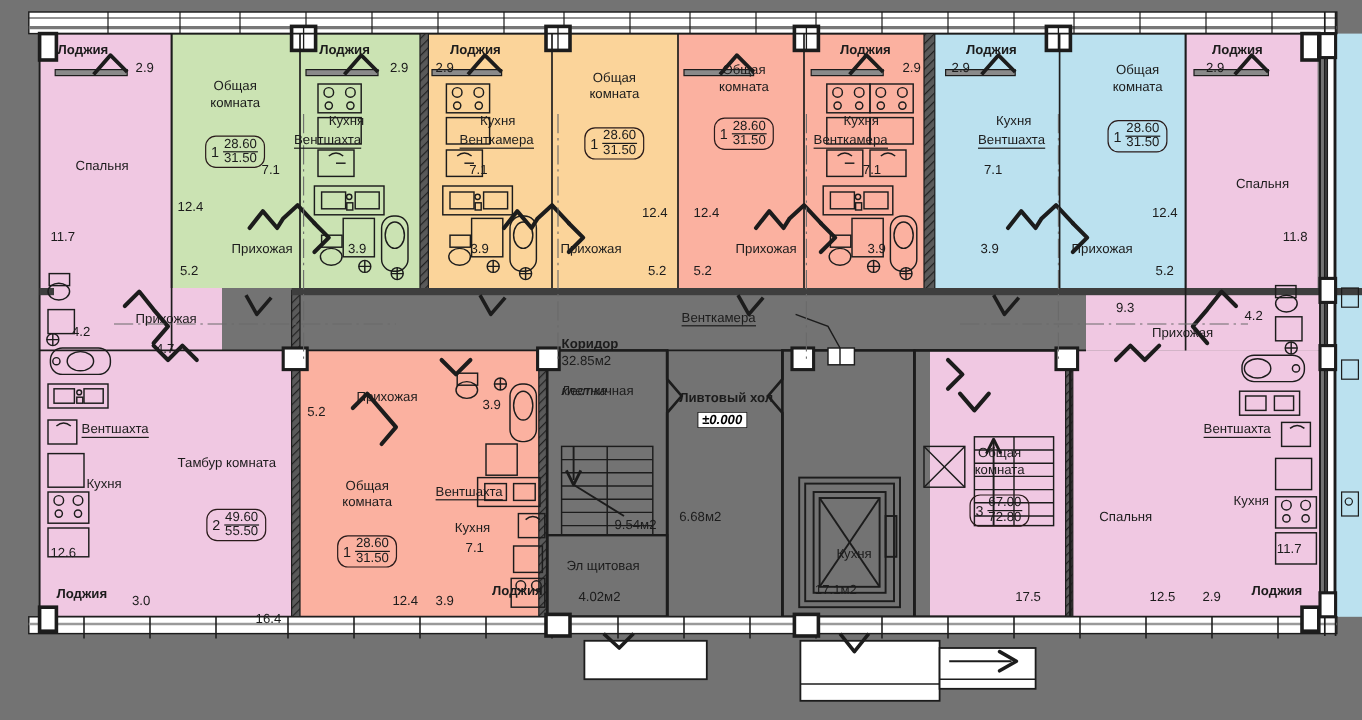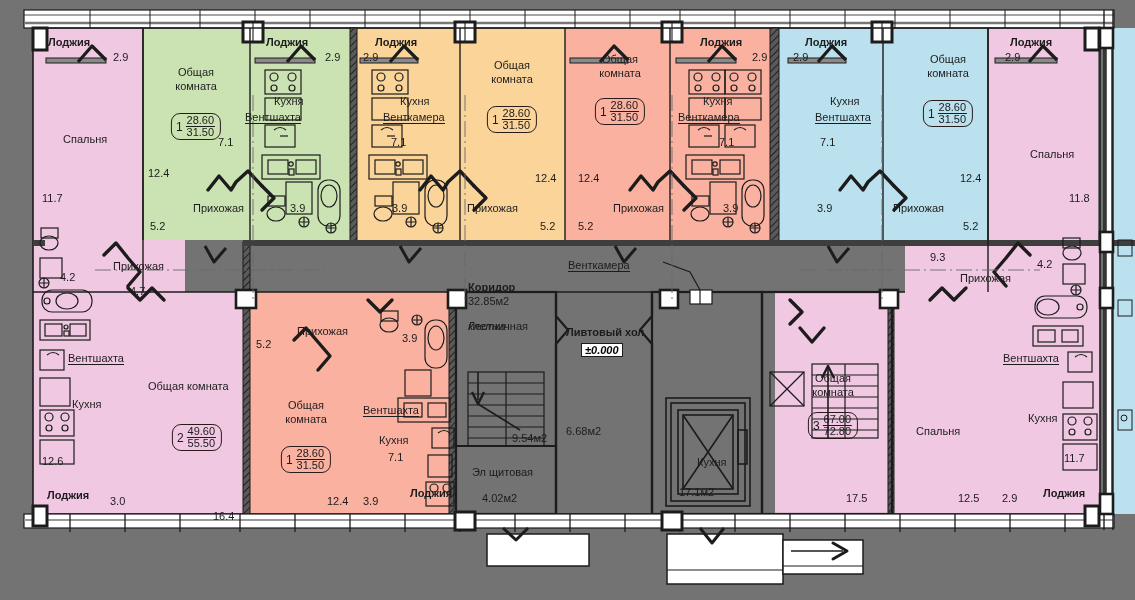--- a/index.html
+++ b/index.html
@@ -608,21 +608,21 @@
 <div class="dim" style="left:817px;top:202px;">3.9</div>
 
 <div class="lbl b" style="left:1010px;top:36px;">Лоджия</div>
 <div class="dim" style="left:1005px;top:51px;">2.9</div>
 <div class="lbl" style="left:1030px;top:148px;">Спальня</div>
 <div class="dim" style="left:1069px;top:192px;">11.8</div>
 <div class="lbl" style="left:960px;top:272px;">Прихожая</div>
 <div class="dim" style="left:930px;top:251px;">9.3</div>
 <div class="dim" style="left:1037px;top:258px;">4.2</div>
 
-<div class="lbl" style="left:148px;top:380px;">Общая комната</div>
+<div class="lbl" style="left:148px;top:380px;">Тамбур комната</div>
 <div class="badge" style="left:197px;top:424px;">
   <span class="n">2</span>
   <span class="fr">
     <span class="top">49.60</span>
     <span class="bot">55.50</span>
   </span>
 </div>
 <div class="dim" style="left:213px;top:495px;margin-top:15px;">16.4</div>
 <div class="lbl" style="left:72px;top:398px;">Кухня</div>
 <div class="dim" style="left:42px;top:455px;">12.6</div>

